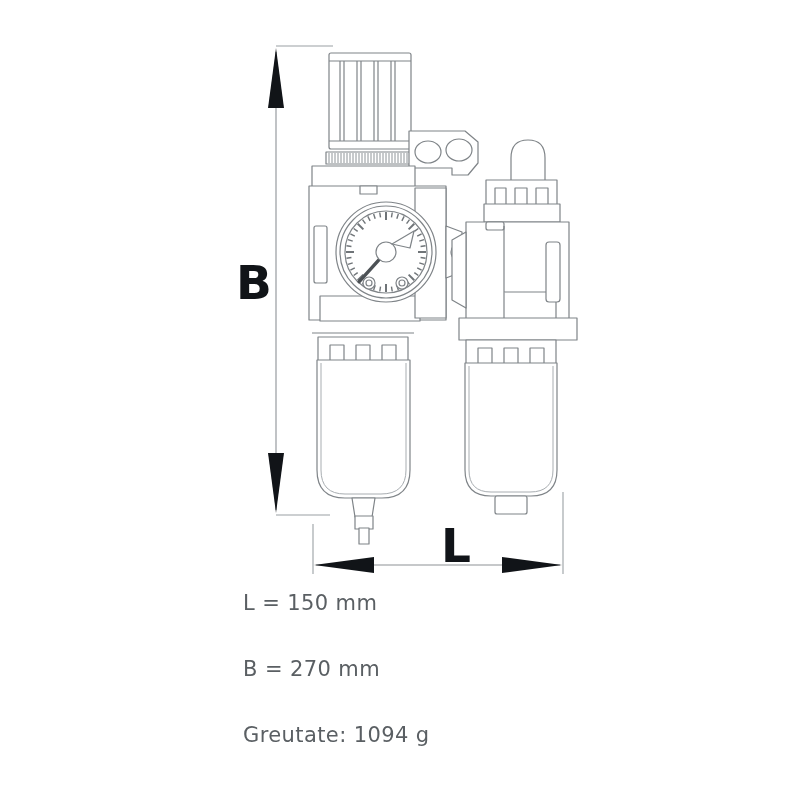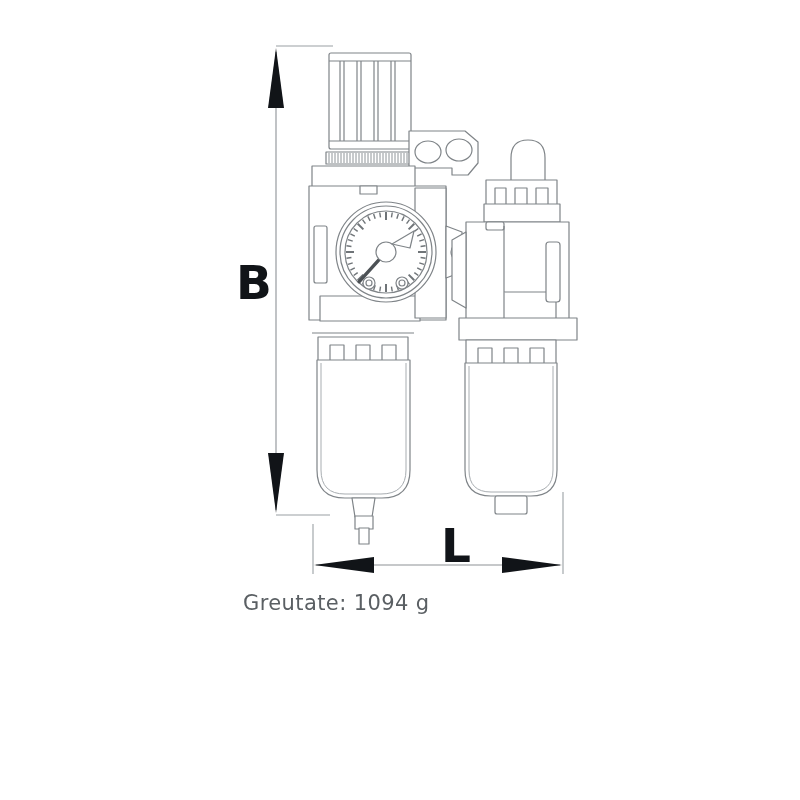--- a/index.html
+++ b/index.html
@@ -292,16 +292,18 @@
       </g>
 
       <rect x="495" y="496" width="32" height="18" rx="2"></rect>
     </g>
   </svg>
 
   <div class="dim-letter" id="label-B">B</div>
   <div class="dim-letter" id="label-L">L</div>
 
   <div class="spec-list">
+    <div class="spec-line">L = 150 mm</div>
+    <div class="spec-line">B = 270 mm</div>
     <div class="spec-line">Greutate: 1094 g</div>
   </div>
 
 </div>
 
 </body></html>

